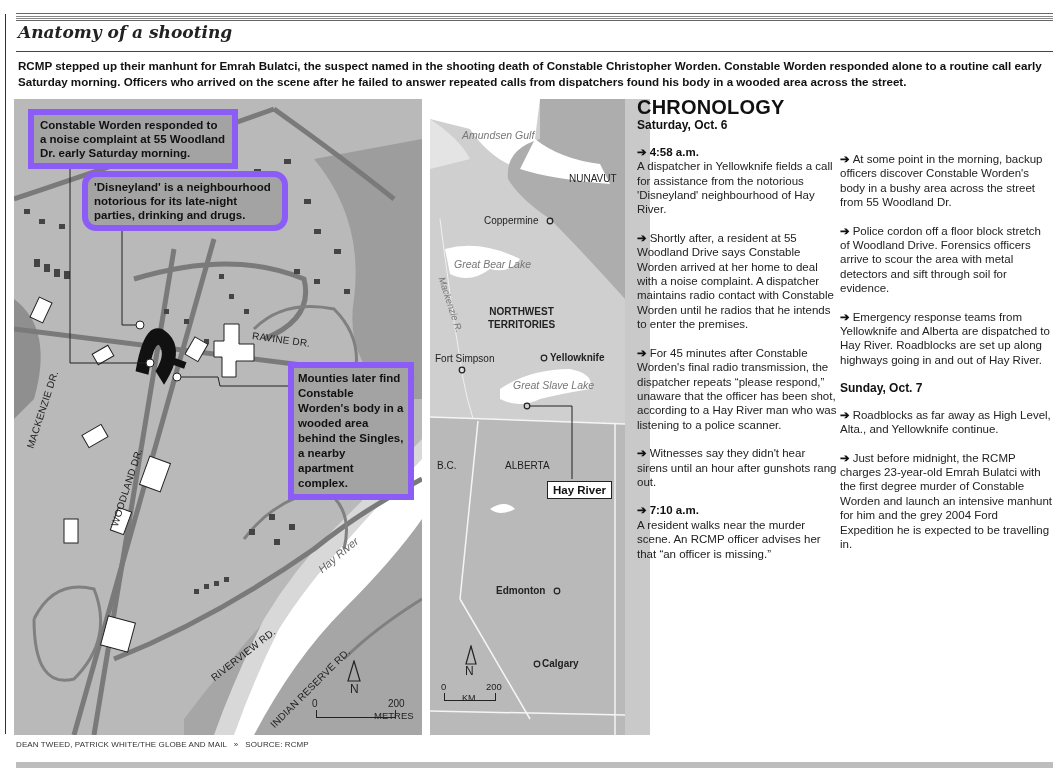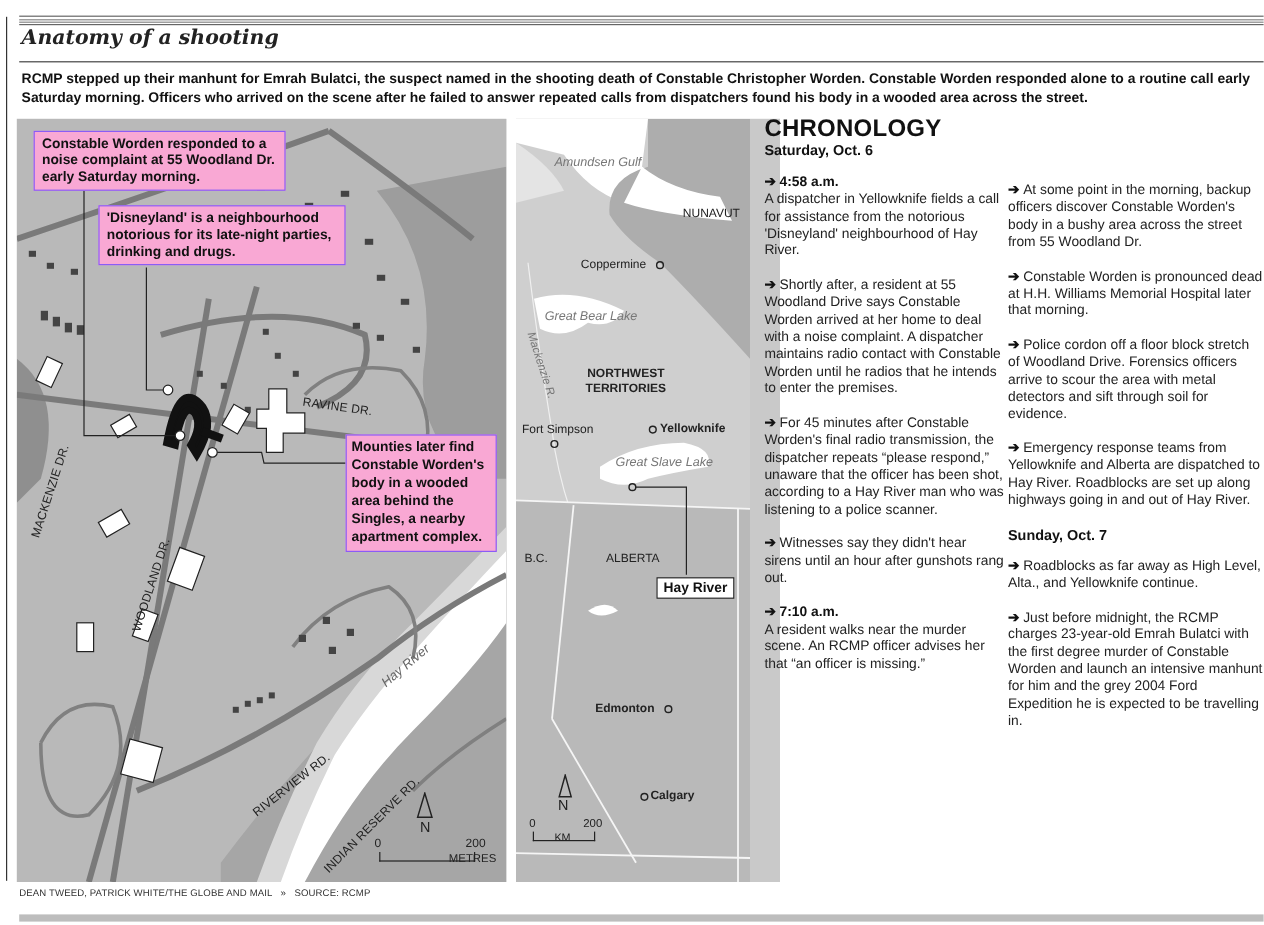--- a/index.html
+++ b/index.html
@@ -8,23 +8,23 @@
   .top-rules { position: absolute; left: 16px; top: 13px; width: 1037px; height: 8px; border-top: 1px solid #666; border-bottom: 1px solid #666; }
   .top-rules::before { content: ""; position: absolute; left: 0; right: 0; top: 2px; height: 1px; background: #888; }
   .top-rules::after { content: ""; position: absolute; left: 0; right: 0; top: 4px; height: 1px; background: #888; }
   .title { position: absolute; left: 18px; top: 22px; font-family: "DejaVu Serif", serif; font-style: italic; font-size: 17px; color: #222; }
   .title-rule { position: absolute; left: 16px; top: 51px; width: 1037px; height: 1px; background: #444; }
   .intro { position: absolute; left: 18px; top: 58px; width: 1030px; font-size: 11.6px; font-weight: bold; line-height: 16px; color: #111; }
 
   
   .local-map { position: absolute; left: 14px; top: 99px; width: 408px; height: 636px; background: #b8b8b8; overflow: hidden; }
   .local-map svg { position: absolute; left: 0; top: 0; }
-  .callout { position: absolute; background: #f9a8d4; border: 1px solid #8b5cf6; font-size: 11.5px; font-weight: bold; line-height: 14px; padding: 3px 6px; color: #111; }
+  .callout { position: absolute; background: #a3a3a3; border: 6px solid #8b5cf6; font-size: 11.5px; font-weight: bold; line-height: 14px; padding: 3px 6px; color: #111; }
   .callout.c1 { left: 14px; top: 10px; width: 210px; }
-  .callout.c2 { left: 68px; top: 72px; width: 206px; }
+  .callout.c2 { left: 68px; top: 72px; width: 206px; border-radius: 14px; }
   .callout.c3 { left: 274px; top: 263px; width: 126px; line-height: 15px; padding: 3px 4px; }
   .road-label { position: absolute; font-size: 10px; color: #222; white-space: nowrap; letter-spacing: 0.2px; }
   .river-label { position: absolute; font-size: 11px; font-style: italic; color: #666; white-space: nowrap; }
   .scale-local { position: absolute; left: 290px; top: 545px; width: 110px; height: 80px; font-size: 10px; color: #222; }
   .credits { position: absolute; left: 16px; top: 740px; font-size: 8px; color: #333; letter-spacing: 0.1px; }
   .bottom-bar { position: absolute; left: 16px; top: 762px; width: 1037px; height: 6px; background: #bdbdbd; }
 
   
   .region-map { position: absolute; left: 430px; top: 99px; width: 220px; height: 636px; background: #c9c9c9; overflow: hidden; }
   .region-map svg { position: absolute; left: 0; top: 0; }
@@ -259,23 +259,20 @@
       <div><span class="arrow">➔</span><span class="time">7:10 a.m.</span></div>
       <div>A resident walks near the murder scene. An RCMP officer advises her that “an officer is missing.”</div>
     </div>
   </div>
 
   <div class="col b">
     <div class="entry">
       <span class="arrow">➔</span><span>At some point in the morning, backup officers discover Constable Worden's body in a bushy area across the street from 55 Woodland Dr.</span>
     </div>
     <div class="entry">
-      <span class="arrow">➔</span><span>Constable Worden is pronounced dead at H.H. Williams Memorial Hospital later that morning.</span>
-    </div>
-    <div class="entry">
       <span class="arrow">➔</span><span>Police cordon off a floor block stretch of Woodland Drive. Forensics officers arrive to scour the area with metal detectors and sift through soil for evidence.</span>
     </div>
     <div class="entry">
       <span class="arrow">➔</span><span>Emergency response teams from Yellowknife and Alberta are dispatched to Hay River. Roadblocks are set up along highways going in and out of Hay River.</span>
     </div>
     <div class="day" style="margin-bottom:12px;">Sunday, Oct. 7</div>
     <div class="entry">
       <span class="arrow">➔</span><span>Roadblocks as far away as High Level, Alta., and Yellowknife continue.</span>
     </div>
     <div class="entry">

